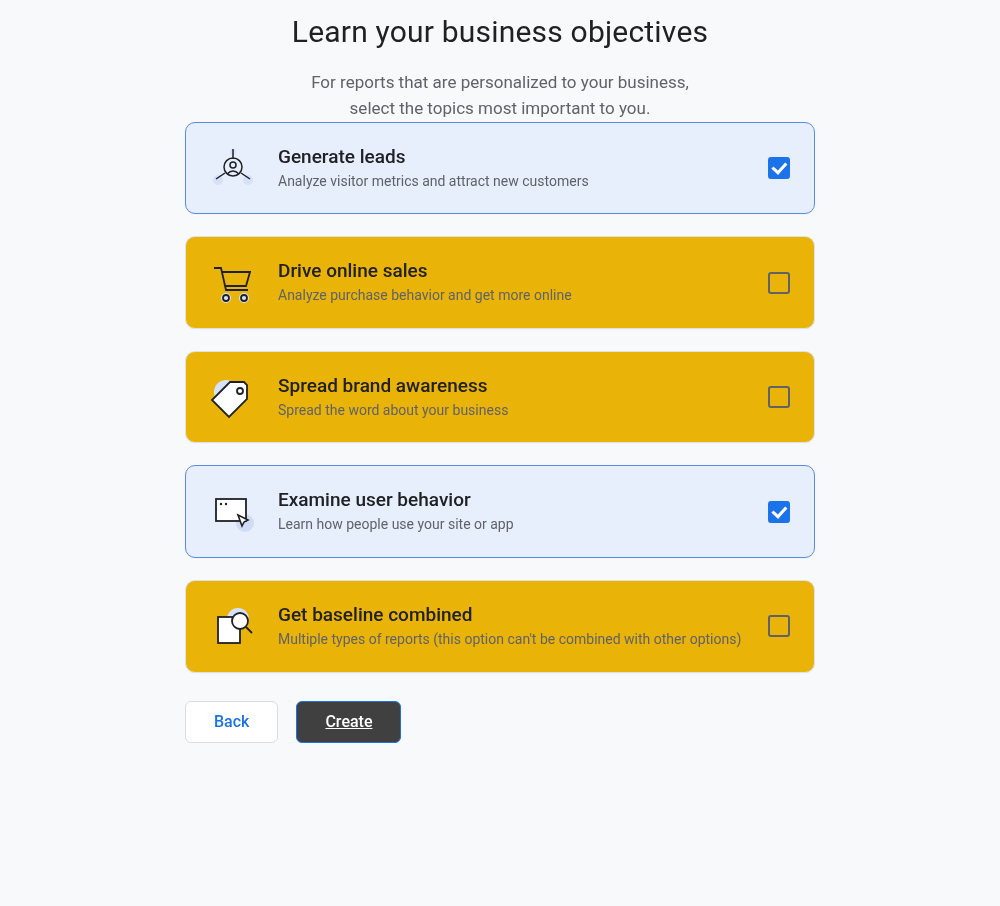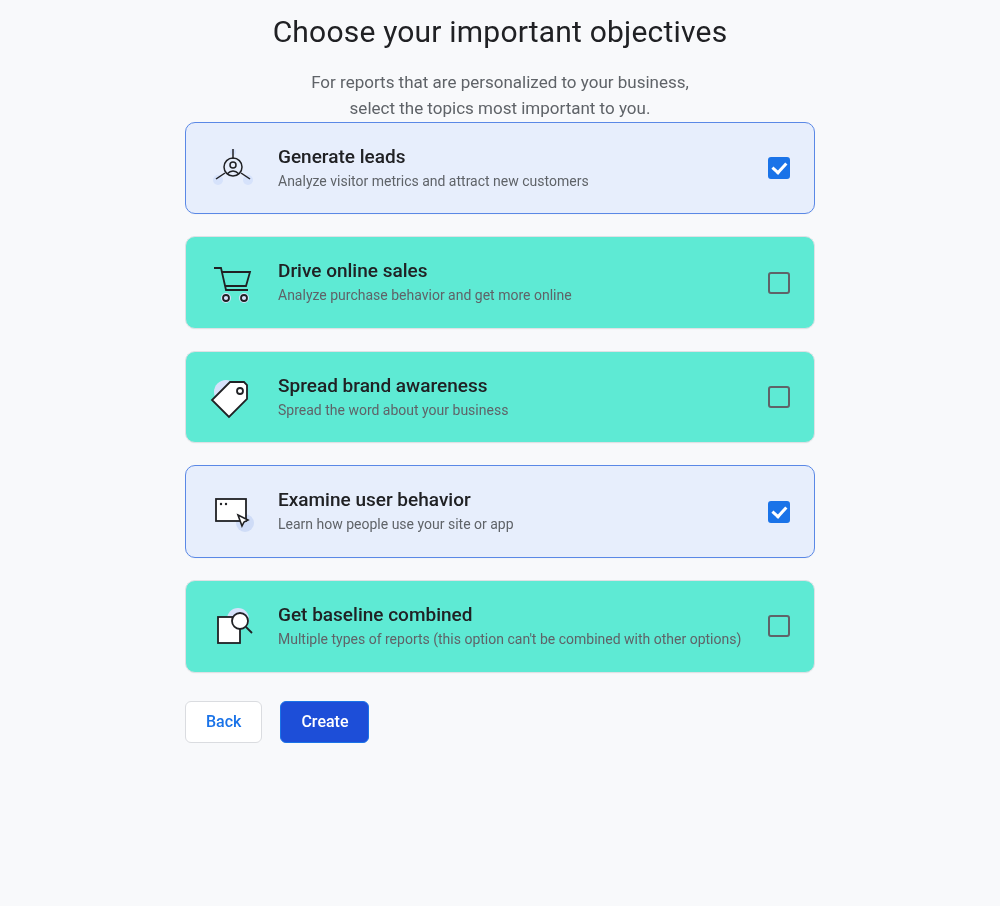--- a/index.html
+++ b/index.html
@@ -31,21 +31,21 @@
       line-height: 1.55;
     }
     .options {
       width: 630px;
       display: flex;
       flex-direction: column;
       gap: 22px;
       justify-content: flex-end;
     }
     .option-card {
-      background: #5eead4;
+      background: #eab308;
       border: 1px solid #dfe1e5;
       border-radius: 10px;
       padding: 22px 24px 22px 24px;
       display: flex;
       align-items: center;
       gap: 22px;
       cursor: pointer;
       box-shadow: 0 1px 1px rgba(0,0,0,0.02);
     }
     .option-card.selected {
@@ -97,45 +97,46 @@
       transform: rotate(42deg) translate(-1px,-1px);
     }
     .footer {
       width: 630px;
       display: flex;
       gap: 18px;
       margin-top: 28px;
     }
     .btn {
       height: 42px;
-      padding: 0 20px;
+      padding: 0 28px;
       font-size: 16px;
       font-weight: 500;
       border-radius: 6px;
       cursor: pointer;
       display: inline-flex;
       align-items: center;
       justify-content: center;
       font-family: inherit;
     }
     .btn-back {
       background: #fff;
       border: 1px solid #dadce0;
       color: #1a73e8;
     }
     .btn-create {
-      background: #1d4ed8;
+      background: #404040;
       border: 1px solid #1a73e8;
       color: #fff;
+      text-decoration: underline;
     }
   </style>
 </head>
 <body>
 
-<h1 class="page-title">Choose your important objectives</h1>
+<h1 class="page-title">Learn your business objectives</h1>
 <p class="page-subtitle">
   <span>For reports that are personalized to your business,</span><br>
   <span>select the topics most important to you.</span>
 </p>
 
 <div class="options">
 
   <div class="option-card selected">
     <div class="icon-box">
       <svg width="46" height="46" viewBox="0 0 46 46">

